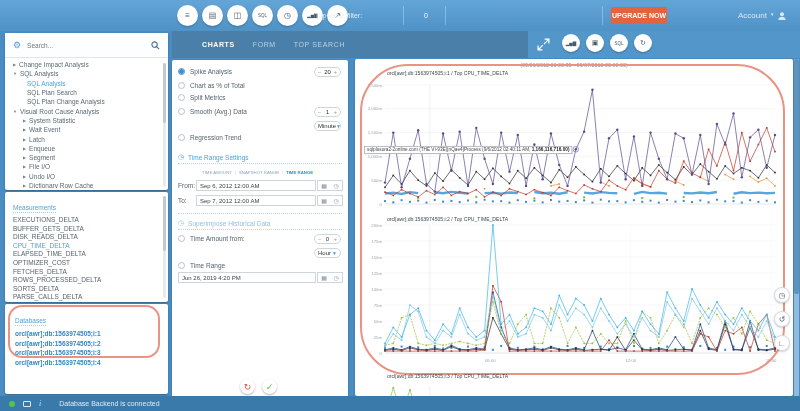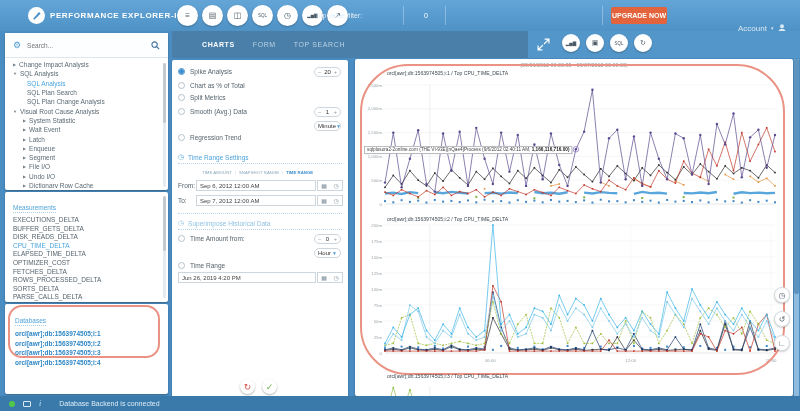--- a/index.html
+++ b/index.html
@@ -11,21 +11,21 @@
 .logo-wrap{left:28px;top:7px;display:flex;align-items:center;gap:5px;}
 .logo-circle{width:17px;height:17px;border-radius:50%;background:#fff;display:flex;align-items:center;justify-content:center;}
 .app-title{color:#fff;font-size:8px;font-weight:bold;letter-spacing:.6px;}
 .caret{color:#fff;font-size:6px;}
 .tb-icons{left:177px;top:5px;display:flex;gap:4px;}
 .circle-btn{width:21px;height:21px;border-radius:50%;background:#fff;color:#4a5a66;display:flex;align-items:center;justify-content:center;font-size:8px;box-shadow:0 1px 2px rgba(0,0,0,.25);cursor:pointer;}
 .tbar-divider{top:6px;width:1px;height:19px;background:rgba(255,255,255,.3);}
 .filter-label{left:315px;top:12px;color:#e3eef7;font-size:7px;}
 .filter-value{left:424px;top:12px;color:#fff;font-size:7px;}
 .upgrade-btn{left:611px;top:7px;width:56px;height:17px;background:#e2633c;color:#fff;font-size:7px;font-weight:bold;display:flex;align-items:center;justify-content:center;border-radius:2px;cursor:pointer;}
-.account{left:738px;top:11px;color:#d9e8f4;font-size:8px;display:flex;align-items:center;gap:4px;margin-top:12px;}
+.account{left:738px;top:11px;color:#d9e8f4;font-size:8px;display:flex;align-items:flex-start;gap:4px;}
 
 .tabbar{left:172px;top:31px;width:628px;height:27px;background:#5397ca;}
 .tabstrip{left:0;top:0;width:356px;height:27px;background:#4a7fa9;display:flex;align-items:center;padding-left:30px;gap:18px;}
 .tab{font-size:7px;letter-spacing:.6px;color:#b9d2e4;cursor:pointer;}
 .tab.active{color:#fff;font-weight:bold;}
 .expand-icon{left:365px;top:7px;width:13px;height:13px;color:#fff;cursor:pointer;}
 .tab-icons{left:198px;top:3px;display:flex;gap:6px;}
 .tab-icons .circle-btn{width:18px;height:18px;font-size:7px;}
 
 .card{position:absolute;background:#fff;border-radius:2px;box-shadow:0 1px 2px rgba(0,0,0,.3);}
@@ -77,29 +77,20 @@
 .float-btn{position:absolute;left:419px;width:16px;height:16px;border-radius:50%;background:#fff;border:1px solid #d6dde2;box-shadow:0 1px 2px rgba(0,0,0,.2);display:flex;align-items:center;justify-content:center;font-size:8px;color:#5a6a74;cursor:pointer;z-index:4;}
 .scrolltrack{left:794px;top:59px;width:5px;height:337px;background:#8fbbdf;}
 .scrollthumb{left:794px;top:59px;width:5px;height:235px;background:#5e93bd;border-radius:2px;}
 </style>
 </head>
 <body>
 
 <div class="app">
 
   <header class="abs topbar">
-    <div class="abs logo-wrap">
-      <div class="logo-circle">
-        <svg width="11" height="11" viewBox="0 0 11 11">
-            <path d="M2 9 L8 2 L9.6 3.6 L3.6 9.4 Z" fill="#4a8dc3"></path>
-          </svg>
-      </div>
-      <span class="app-title">PERFORMANCE EXPLORER-I</span>
-      <span class="caret">▼</span>
-    </div>
     <div class="abs tb-icons" id="topbar-icons">
         <div class="circle-btn">≡</div>
         <div class="circle-btn">▤</div>
         <div class="circle-btn">◫</div>
         <div class="circle-btn" style="font-size: 4.5px;">SQL</div>
         <div class="circle-btn">◷</div>
         <div class="circle-btn" style="font-size: 4.5px;">▂▅▇</div>
         <div class="circle-btn">↗</div>
       </div>
     <div class="abs tbar-divider" style="left:403px"></div>

